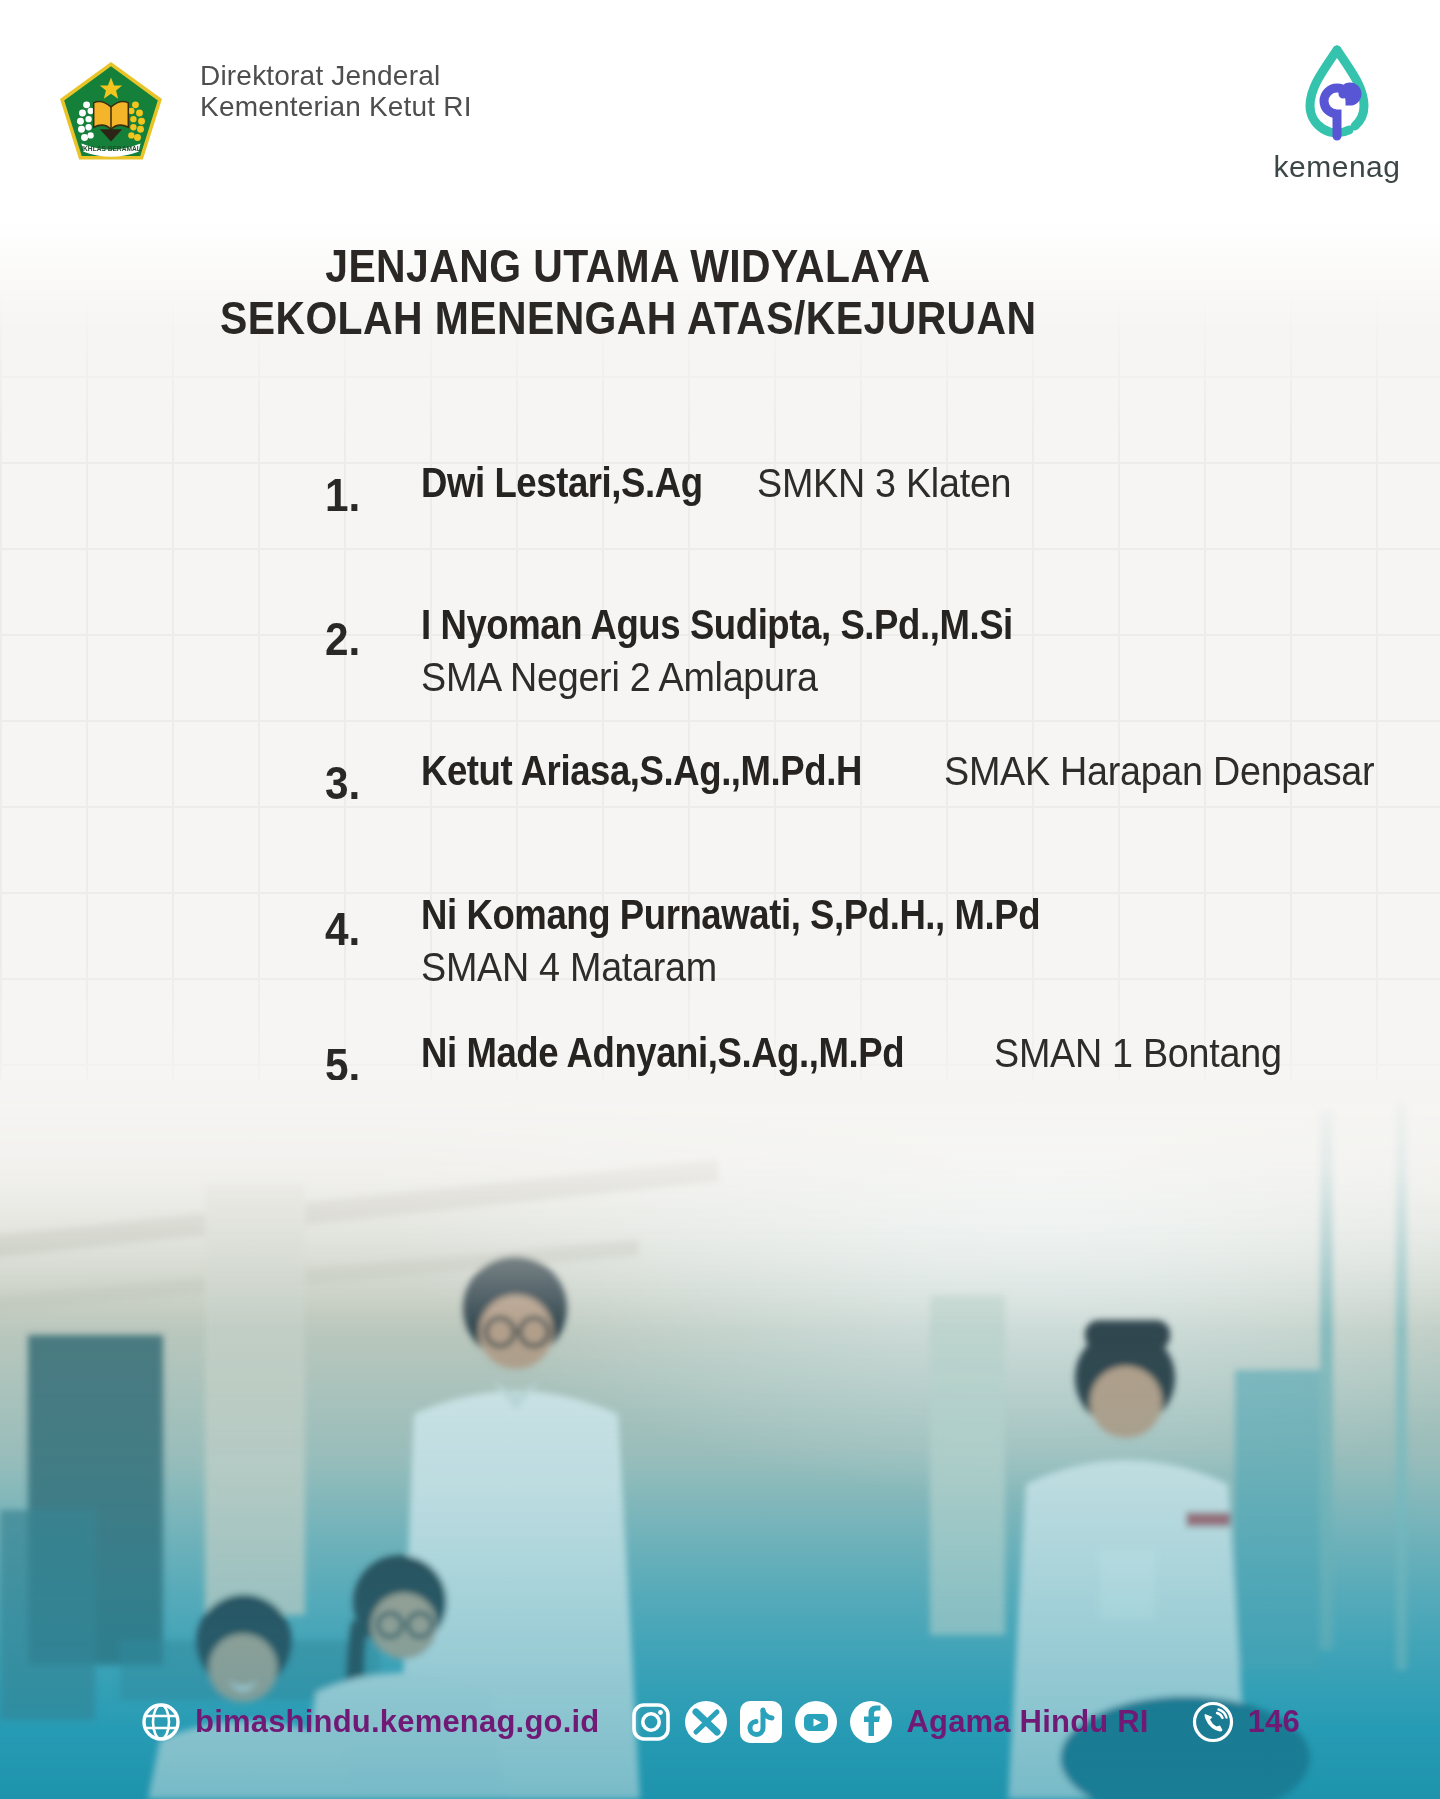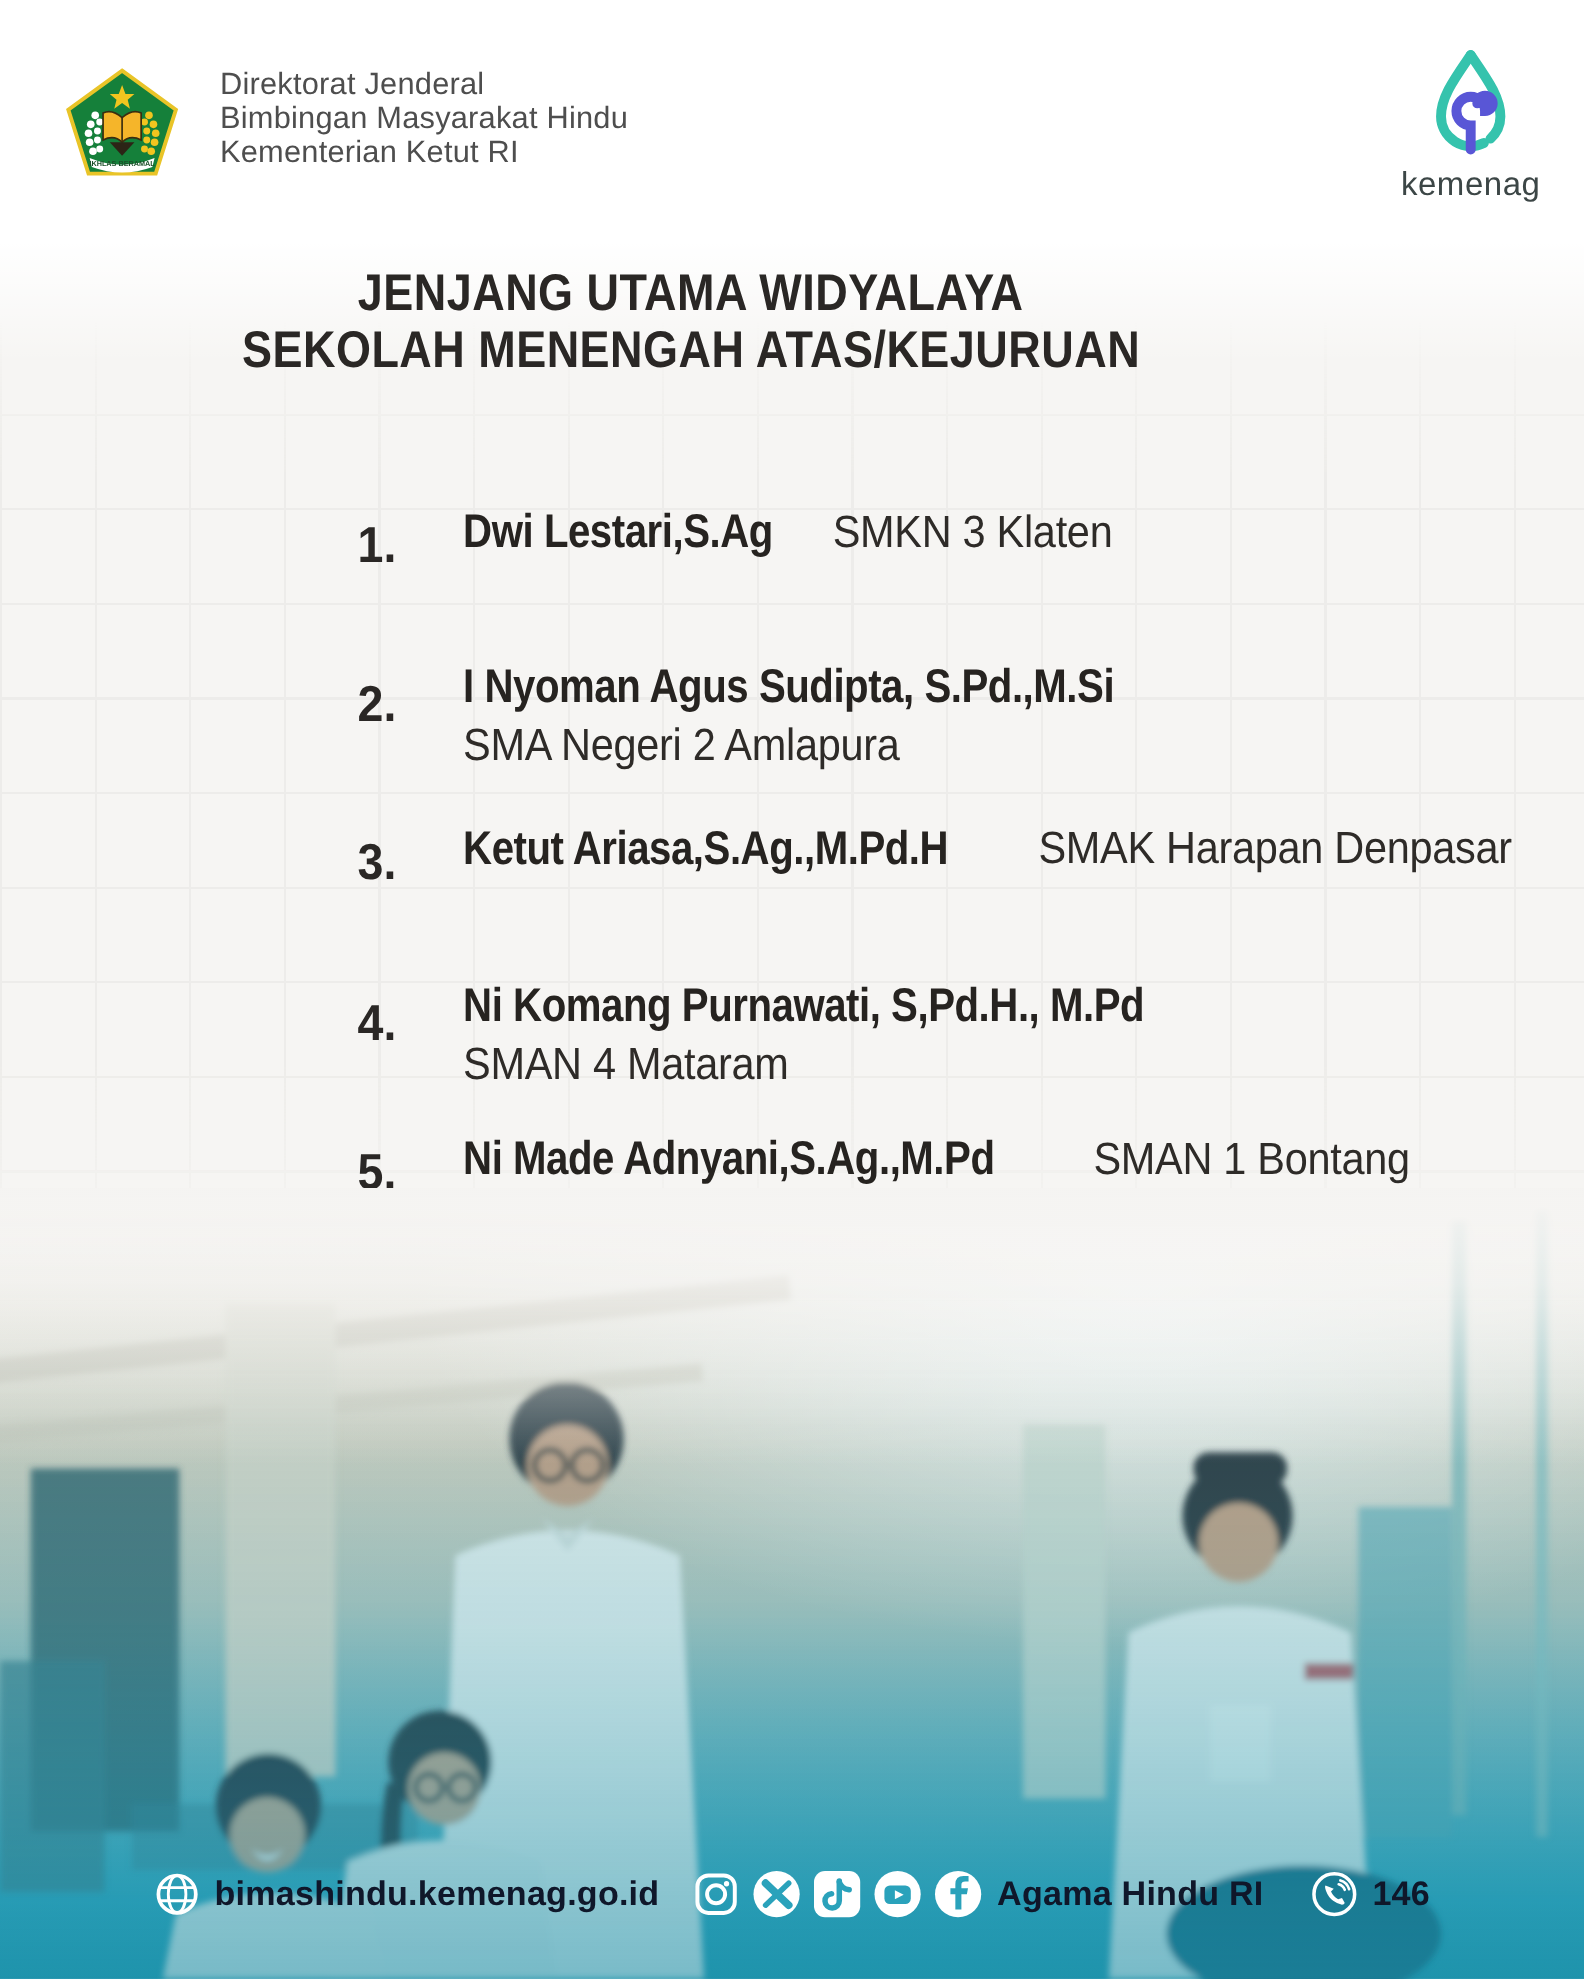--- a/index.html
+++ b/index.html
@@ -44,21 +44,21 @@
   .entry .name{font-size:43px;line-height:50px;font-weight:700;letter-spacing:-.5px;white-space:nowrap;
     display:inline-block;transform:scaleX(.85);transform-origin:left center;color:#262320;}
   .entry .school{font-size:41px;line-height:46px;margin-top:5px;letter-spacing:-.3px;white-space:nowrap;
     display:inline-block;transform:scaleX(.92);transform-origin:left center;color:#2e2b28;}
 
   
   .photo{position:absolute;left:0;top:1080px;width:1440px;height:719px;}
   .photo svg{display:block}
 
   
-  .footer{position:absolute;left:0;top:1700px;width:100%;display:flex;justify-content:center;align-items:center;color:#0f172a;}
+  .footer{position:absolute;left:0;top:1700px;width:100%;display:flex;justify-content:center;align-items:center;color:#701a75;}
   .footer .txt{font-size:31px;font-weight:700;letter-spacing:.2px;white-space:nowrap;}
   .icn{display:inline-flex;align-items:center;justify-content:center;}
   .icn svg{display:block}
   .gap-s{margin-left:13px}.gap-l{margin-left:42px}
   .social{display:flex;align-items:center;gap:11px;margin-left:30px;}
 </style>
 </head>
 <body>
 
 <div class="poster">
@@ -97,21 +97,20 @@
         <path d="M55 50 C48 44 42 44 38 46 L38 70 C44 67 50 67 55 72 C60 67 66 67 72 70 L72 46 C68 44 62 44 55 50 Z" fill="#f5b52a" stroke="#3a2d10" stroke-width="1.5"></path>
         <path d="M55 50 L55 72" stroke="#3a2d10" stroke-width="1.5"></path>
         <path d="M44 72 L55 84 L66 72" fill="#2c2416"></path>
         <path d="M26 86 Q55 98 84 86 L82 94 Q55 104 28 94 Z" fill="#ffffff"></path>
         <text x="55" y="93" text-anchor="middle" font-size="6.5" font-weight="bold" fill="#1c4f2a" font-family="'Liberation Sans',sans-serif">IKHLAS BERAMAL</text>
       </svg>
     </span>
   </div>
   <div class="org-lines">
     <div>Direktorat Jenderal</div>
-    <div>Bimbingan Masyarakat Hindu</div>
     <div>Kementerian Ketut RI</div>
   </div>
 
   <div class="pusaka">
     <span class="icn">
       <svg width="130" height="100" viewBox="0 0 130 100">
         <path d="M65 6 C50 28 38 44 38 62 A27 27 0 0 0 77 86" fill="none" stroke="#35c3ad" stroke-width="9" stroke-linecap="round"></path>
         <path d="M65 6 C80 28 92 44 92 62 A27 27 0 0 1 83 82" fill="none" stroke="#35c3ad" stroke-width="9" stroke-linecap="round"></path>
         <path d="M65 92 L65 70 A13 13 0 1 1 78 57 A7 7 0 1 0 71 50" fill="none" stroke="#5956d6" stroke-width="9" stroke-linecap="round"></path>
       </svg>

